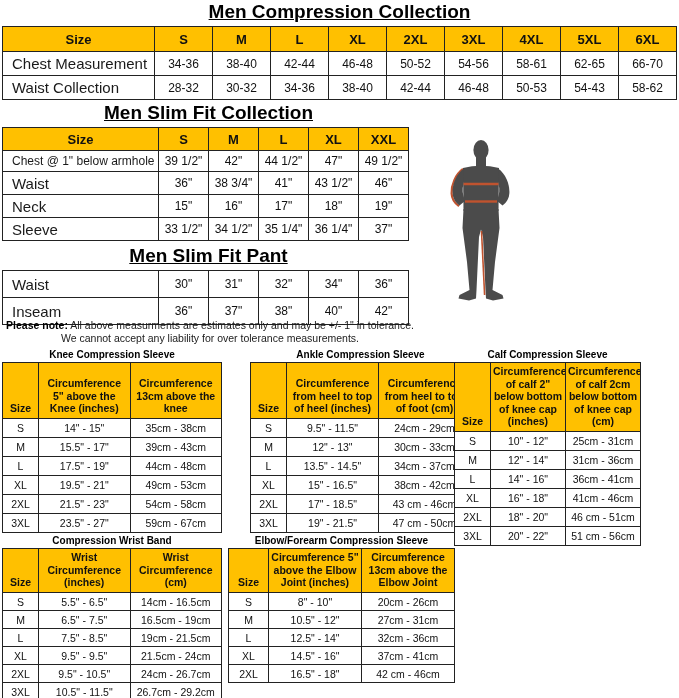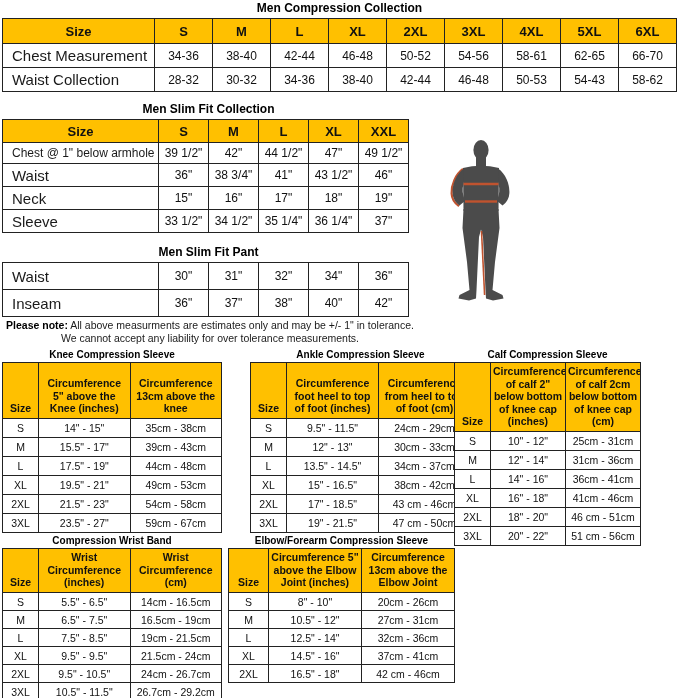--- a/index.html
+++ b/index.html
@@ -5,21 +5,21 @@
   :root{
     --hdr:#FFC000; --bd:#222222; --txt:#111111; --fig:#4b4b4b; --acc:#c0532f;
   }
   html,body{margin:0;padding:0;background:#ffffff;}
   .page{
     position:relative; width:679px; height:698px; background:#ffffff;
     font-family:"Liberation Sans", sans-serif; color:var(--txt); overflow:hidden;
   }
   .sec{position:absolute;}
   .title{text-align:center; font-weight:bold; color:#000;}
-  .t15{font-size:12px; margin-bottom:3px;}
+  .t15{font-size:19px; margin-bottom:3px;text-decoration:underline;}
   .t13{font-size:10px; margin-bottom:2px;}
 
   table{border-collapse:collapse; table-layout:fixed; background:#fff;}
   th,td{border:1.6px solid var(--bd); overflow:hidden; padding:0 2px; vertical-align:middle;}
   th{background:var(--hdr); font-weight:bold; text-align:center;}
 
   
   .tbl1{width:675px; margin-left:2px;}
   .tbl1 col.c0{width:152px;}
   .tbl1 th{height:24px; font-size:13px;}
@@ -269,21 +269,21 @@
 
   <section class="sec ankle">
     <div class="title t13">Ankle Compression Sleeve</div>
     <table class="stbl">
       <colgroup>
           <col class="c0">
         </colgroup>
         <thead>
           <tr>
             <th>Size</th>
-            <th>Circumference foot heel to top of foot (inches)</th>
+            <th>Circumference from heel to top of heel (inches)</th>
             <th>Circumference from heel to top of foot (cm)</th>
           </tr>
         </thead>
         <tbody>
           <tr>
             <td class="szc">S</td>
             <td class="val">9.5" - 11.5"</td>
             <td class="val">24cm - 29cm</td>
           </tr>
           <tr>

